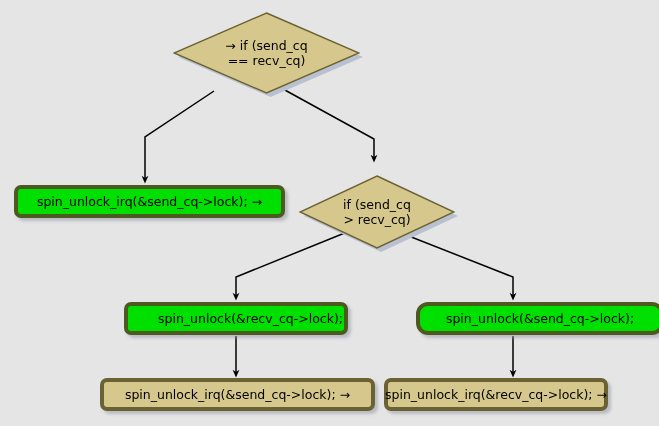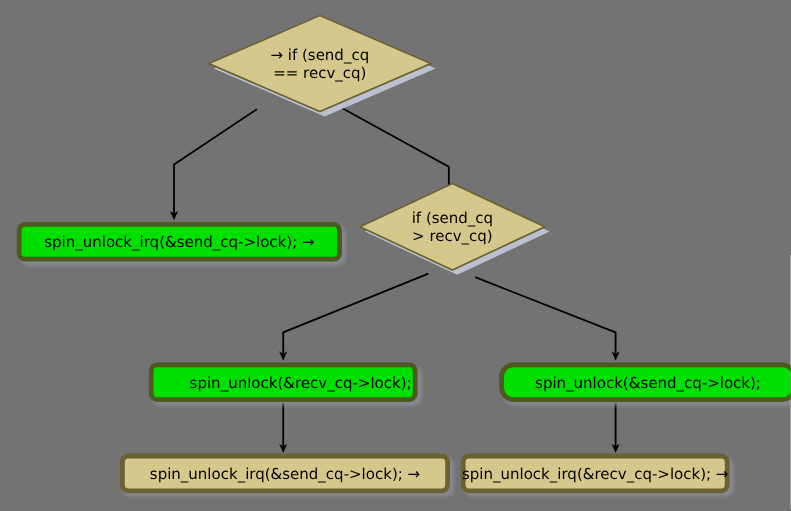--- a/index.html
+++ b/index.html
@@ -4,21 +4,21 @@
 <style>
   html, body {
     margin: 0;
     padding: 0;
     background: #ffffff;
   }
   #canvas {
     position: relative;
     width: 659px;
     height: 426px;
-    background: #737373;
+    background: #e5e5e5;
     font-family: "DejaVu Sans", sans-serif;
     overflow: hidden;
   }
 
   
   #edges {
     position: absolute;
     left: 0;
     top: 0;
     width: 659px;
@@ -113,21 +113,21 @@
       <polygon points="93.5,1 186,41 93.5,81 1,41" fill="#d6c88c" stroke="#6b6233" stroke-width="1.4"></polygon>
     </svg>
     <div class="diamond-text">→ if (send_cq
 == recv_cq)</div>
   </div>
 
   <div class="node box green" style="left:14px; top:185px; width:271px; height:33px;">
     <span class="label">spin_unlock_irq(&amp;send_cq-&gt;lock); →</span>
   </div>
 
-  <div class="diamond-wrap" style="left:299px; top:152px; width:156px; height:74px;">
+  <div class="diamond-wrap" style="left:299px; top:175px; width:156px; height:74px;">
     <svg class="diamond-shadow" viewBox="0 0 156 74" preserveAspectRatio="none">
       <polygon points="78,1 155,37 78,73 1,37" fill="#b9c0d0"></polygon>
     </svg>
     <svg class="diamond-face" viewBox="0 0 156 74" preserveAspectRatio="none">
       <polygon points="78,1 155,37 78,73 1,37" fill="#d6c88c" stroke="#6b6233" stroke-width="1.4"></polygon>
     </svg>
     <div class="diamond-text">if (send_cq
 &gt; recv_cq)</div>
   </div>
 

